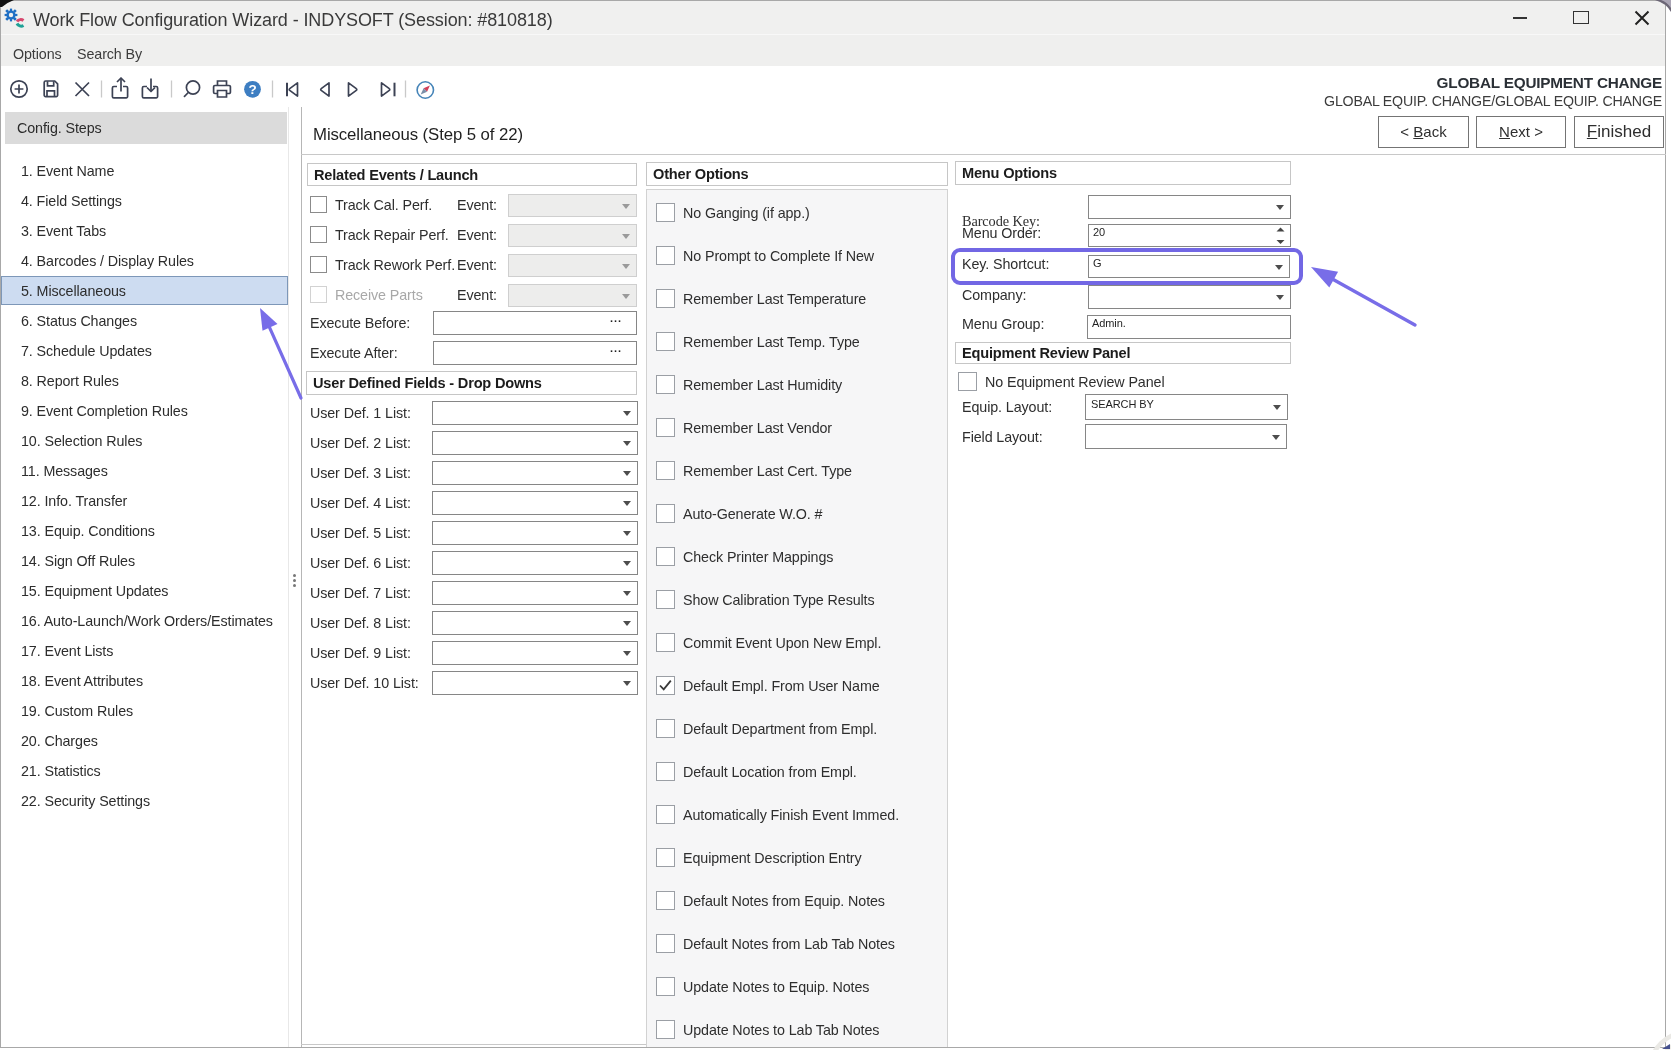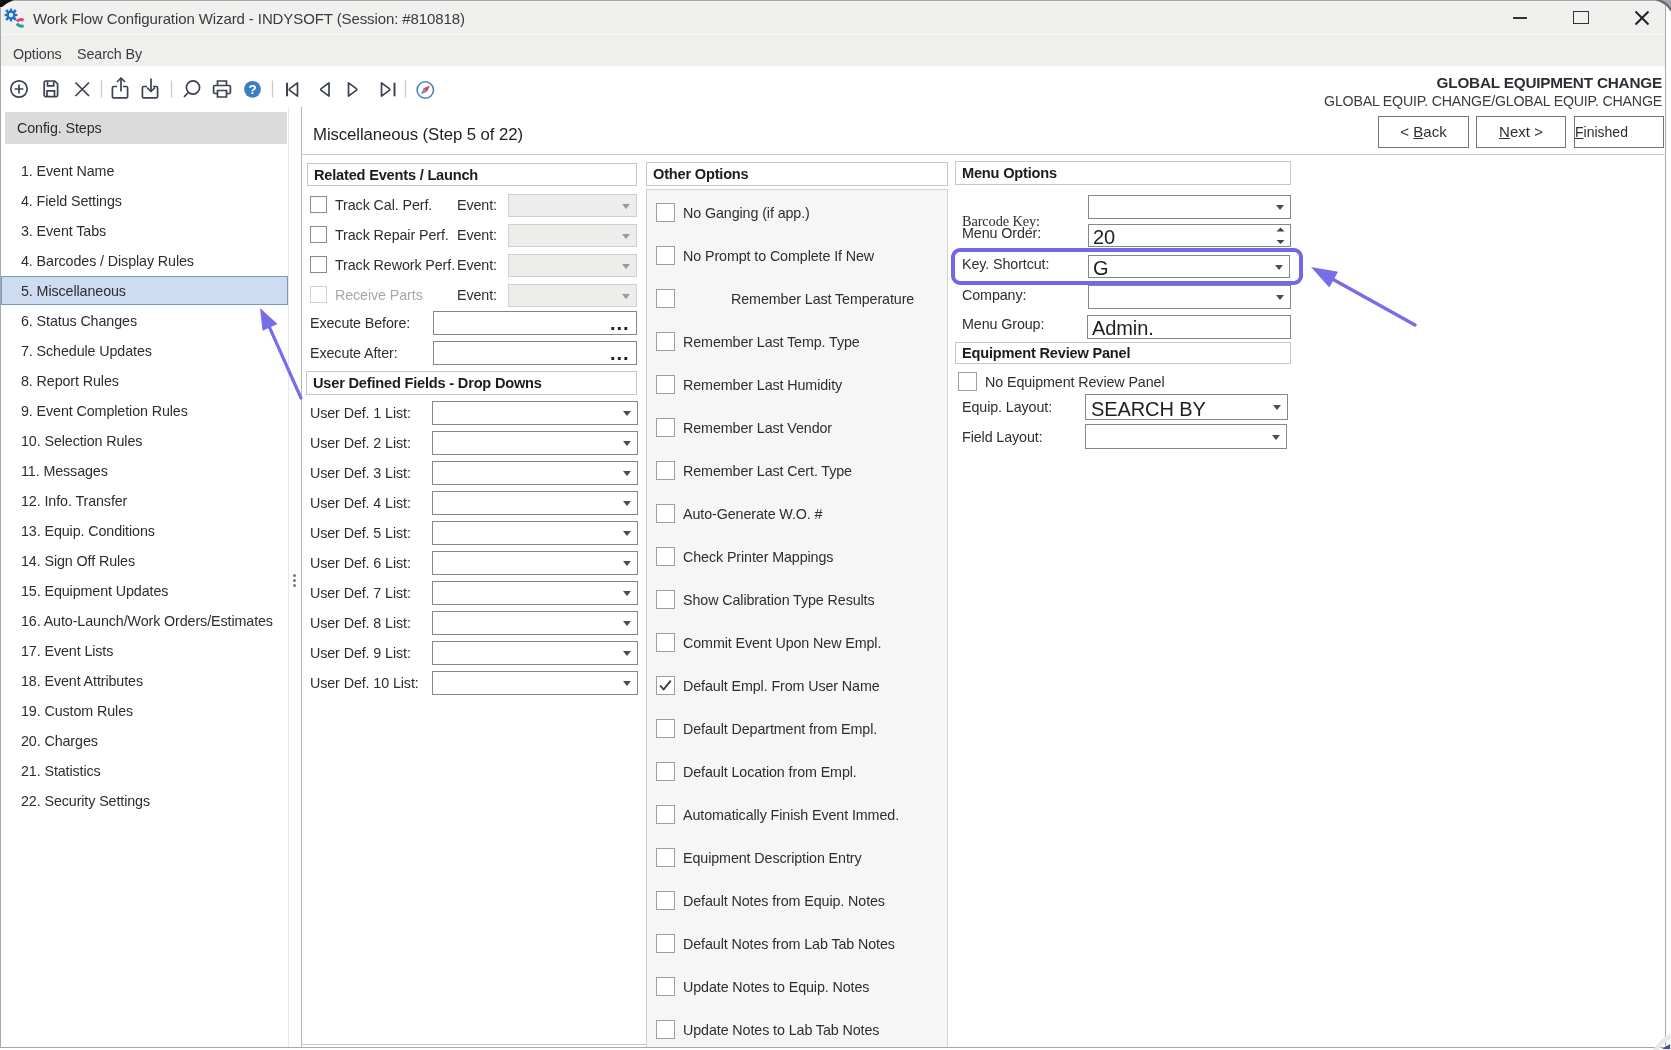--- a/index.html
+++ b/index.html
@@ -9,21 +9,21 @@
 .lb{position:absolute;font-size:14.3px;color:#2e2e2e;white-space:nowrap;letter-spacing:-0.1px;}
 .cb{position:absolute;width:17px;height:17px;border:1px solid #8b8b8b;background:#fff;}
 .cb2{position:absolute;width:19px;height:19px;border:1px solid #9b9fa5;background:#fff;}
 .combo{position:absolute;background:#fff;border:1px solid #868686;}
 .combo::after{content:"";position:absolute;right:6px;top:50%;margin-top:-2px;border-top:5px solid #4d4d4d;border-left:4.5px solid transparent;border-right:4.5px solid transparent;}
 .combo.dis{background:#ededec;border:1px solid #cfcfcf;}
 .combo.dis::after{border-top-color:#9a9a9a;}
 .field{position:absolute;background:#fff;border:1px solid #868686;}
 .hdr{position:absolute;background:#fff;border:1px solid #c6c6c6;font-weight:bold;font-size:14.6px;color:#1c1c1c;letter-spacing:-0.2px;}
 .hdr span{position:absolute;left:6px;top:50%;transform:translateY(-50%);white-space:nowrap;}
-.val{position:absolute;font-size:20px;color:#1f1f1f;white-space:nowrap;letter-spacing:-0.1px;}
+.val{position:absolute;font-size:11px;color:#1f1f1f;white-space:nowrap;letter-spacing:-0.1px;}
 </style>
 </head>
 <body>
 
 <div class="abs" style="left:0;top:0;width:1666px;height:1048px;border:1px solid #a8a8a8;background:#ffffff;"></div>
 
 <div class="abs" style="left:1px;top:1px;width:1664px;height:33px;background:#f0f0ef;"></div>
 
 <div class="abs" style="left:1px;top:34px;width:1664px;height:1px;background:#f8f8f8;"></div>
 <div class="abs" style="left:1px;top:35px;width:1664px;height:31px;background:#efefee;"></div>
@@ -37,21 +37,21 @@
     <rect x="11.4" y="6.9" width="3" height="2.2"></rect>
     <rect x="2.8" y="2.8" width="2.6" height="2.6" transform="rotate(45 4.1 4.1)"></rect>
     <rect x="10.6" y="2.8" width="2.6" height="2.6" transform="rotate(45 11.9 4.1)"></rect>
     <rect x="2.8" y="10.6" width="2.6" height="2.6" transform="rotate(45 4.1 11.9)"></rect>
     <rect x="10.6" y="10.6" width="2.6" height="2.6" transform="rotate(45 11.9 11.9)"></rect>
   </g>
   <circle cx="8" cy="8" r="2.2" fill="#f0f0ef"></circle>
   <path d="M 20.5 13.5 A 4.6 4.6 0 0 0 14 14.5" fill="none" stroke="#d8486e" stroke-width="3"></path>
   <path d="M 14 16.5 A 4.6 4.6 0 0 0 20.5 18.5" fill="none" stroke="#1fa196" stroke-width="3"></path>
 </svg>
-<div class="lb" style="left:33px;top:10px;color:#3a3a3a;font-size:15px;">Work Flow Configuration Wizard - INDYSOFT (Session: #810818)</div>
+<div class="lb" style="left:33px;top:10px;color:#3a3a3a;font-size:18px;">Work Flow Configuration Wizard - INDYSOFT (Session: #810818)</div>
 
 <div class="abs" style="left:1513px;top:17px;width:14px;height:1.6px;background:#333;"></div>
 <div class="abs" style="left:1573px;top:11px;width:16px;height:13px;border:1.5px solid #333;"></div>
 <svg class="abs" style="left:1634px;top:10px;" width="16" height="16" viewBox="0 0 16 16">
     <path d="M1.5 1.5 L14.5 14.5 M14.5 1.5 L1.5 14.5" stroke="#222" stroke-width="2"></path>
   </svg>
 
 <svg class="abs" style="left:0;top:0;" width="16" height="8" viewBox="0 0 16 8">
     <path d="M0,0 L14,0 Q7,2.5 2,7 L0,7 Z" fill="#111"></path>
   </svg>
@@ -223,21 +223,21 @@
     <div class="lb" style="left:310px;top:675px;">User Def. 10 List:</div>
     <div class="combo" style="left:432px;top:671px;width:206px;height:24px;"></div>
   </div>
 
 <div id="midrows">
     <div class="cb2" style="left:656px;top:203px;"></div>
     <div class="lb" style="left:683px;top:205px;">No Ganging (if app.)</div>
     <div class="cb2" style="left:656px;top:246px;"></div>
     <div class="lb" style="left:683px;top:248px;">No Prompt to Complete If New</div>
     <div class="cb2" style="left:656px;top:289px;"></div>
-    <div class="lb" style="left:683px;top:291px;margin-left:48px;">Remember Last Temperature</div>
+    <div class="lb" style="left:683px;top:291px;">Remember Last Temperature</div>
     <div class="cb2" style="left:656px;top:332px;"></div>
     <div class="lb" style="left:683px;top:334px;">Remember Last Temp. Type</div>
     <div class="cb2" style="left:656px;top:375px;"></div>
     <div class="lb" style="left:683px;top:377px;">Remember Last Humidity</div>
     <div class="cb2" style="left:656px;top:418px;"></div>
     <div class="lb" style="left:683px;top:420px;">Remember Last Vendor</div>
     <div class="cb2" style="left:656px;top:461px;"></div>
     <div class="lb" style="left:683px;top:463px;">Remember Last Cert. Type</div>
     <div class="cb2" style="left:656px;top:504px;"></div>
     <div class="lb" style="left:683px;top:506px;">Auto-Generate W.O. #</div>
@@ -294,21 +294,21 @@
 <div class="lb" style="left:962px;top:429px;">Field Layout:</div>
 <div class="combo" style="left:1085px;top:424px;width:202px;height:25px;"></div>
 
 <div class="abs" style="left:951px;top:248px;width:352px;height:37px;border:4.5px solid #7267e4;border-radius:9px;"></div>
 
 <div class="abs" style="right:9px;top:74px;font-size:15.3px;font-weight:bold;color:#2b3036;letter-spacing:-0.2px;">GLOBAL EQUIPMENT CHANGE</div>
 <div class="abs" style="right:9px;top:93px;font-size:14.2px;color:#3c3c3c;letter-spacing:-0.2px;">GLOBAL EQUIP. CHANGE/GLOBAL EQUIP. CHANGE</div>
 
 <div class="abs" style="left:1378px;top:116px;width:91px;height:32px;border:1px solid #747474;background:#fff;font-size:15px;color:#2e2e2e;text-align:center;line-height:30px;">&lt; <u>B</u>ack</div>
 <div class="abs" style="left:1476px;top:116px;width:90px;height:32px;border:1px solid #747474;background:#fff;font-size:15px;color:#2e2e2e;text-align:center;line-height:30px;"><u>N</u>ext &gt;</div>
-<div class="abs" style="left:1574px;top:116px;width:90px;height:32px;border:1px solid #747474;background:#fff;font-size:14px;color:#2e2e2e;line-height:30px;"><u>F</u>inished</div>
+<div class="abs" style="left:1574px;top:116px;width:90px;height:32px;border:1px solid #747474;background:#fff;font-size:17px;color:#2e2e2e;text-align:center;line-height:30px;"><u>F</u>inished</div>
 
 <svg class="abs" style="left:0;top:0;pointer-events:none;" width="1671" height="1050" viewBox="0 0 1671 1050">
   <g fill="#786de8" stroke="none">
     <path d="M260 308 L276.4 324.7 L269.8 327.2 L265 333 L261.8 331.3 Z" fill="none"></path>
     <polygon points="260,308 277.5,323.9 262.5,330.7"></polygon>
     <polygon points="1311,267 1338.1,271.8 1329.3,287.6"></polygon>
   </g>
   <g stroke="#786de8" fill="none" stroke-linecap="round">
     <path d="M269.5 327.3 L301 398" stroke-width="3.2"></path>
     <path d="M1333.7 279.7 L1415 325" stroke-width="3.4"></path>

